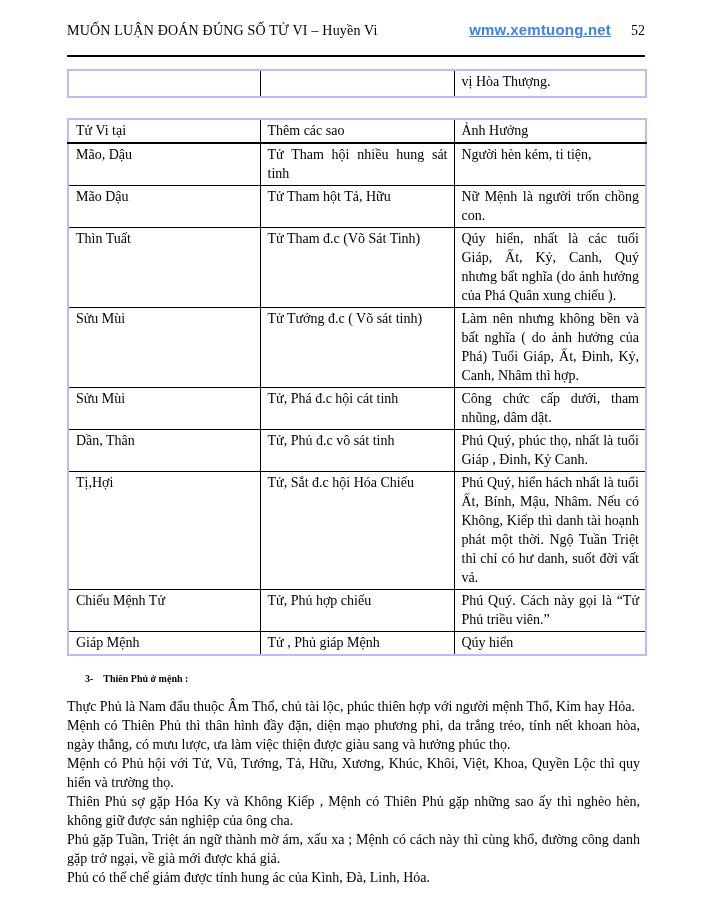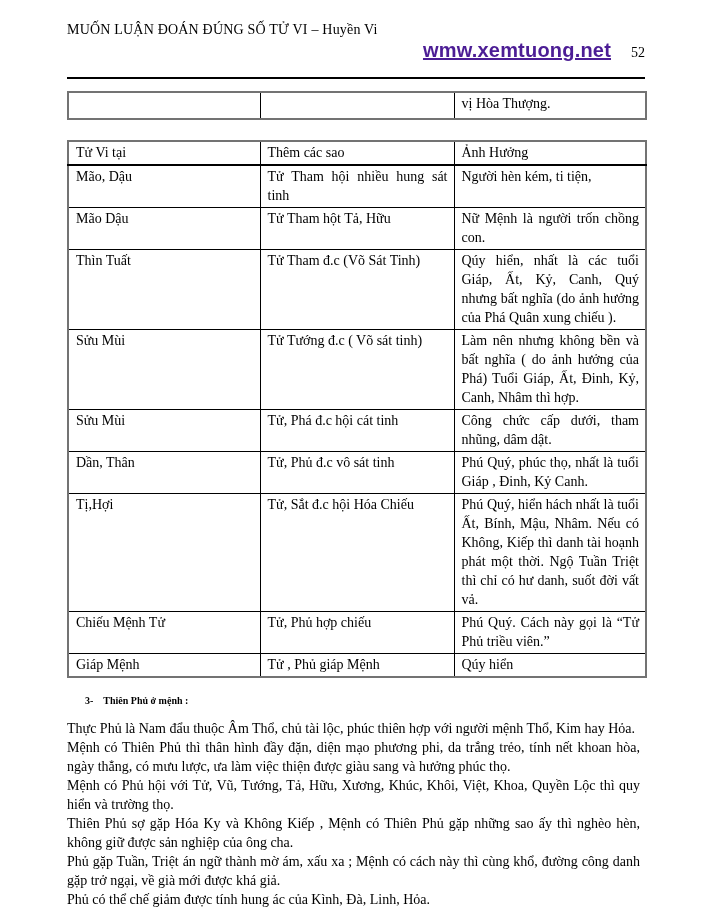--- a/index.html
+++ b/index.html
@@ -8,28 +8,28 @@
     width:705px; height:913px;
     margin:0 auto;
     background:#ffffff;
     color:#000;
     font-family:"Liberation Serif", serif;
     box-sizing:border-box;
     padding:20px 60px 0 67px;
     overflow:hidden;
   }
   
-  .hdr { display:flex; align-items:baseline; font-size:14px; line-height:20px; white-space:nowrap;flex-direction:column; }
+  .hdr { display:flex; align-items:baseline; font-size:14px; line-height:20px; white-space:nowrap; }
   .hdr-title { letter-spacing:0.2px; }
   .hdr-right { margin-left:auto; display:flex; align-items:baseline; gap:20px; }
   .site {
     font-family:"Liberation Sans", sans-serif;
     font-weight:bold;
-    font-size:20px;
-    color:#4c1d95;
+    font-size:15px;
+    color:#3b82f6;
     text-decoration:underline;
     letter-spacing:0.2px;
     cursor:pointer;
   }
   .pagenum { font-size:14px; }
   .rule { border:none; border-top:2px solid #000; width:578px; margin:14px 0 0 0; }
 
   
   table.tbl {
     border-collapse:collapse;
@@ -39,21 +39,21 @@
     line-height:19px;
   }
   table.tbl td, table.tbl th {
     border:1.5px solid #000;
     vertical-align:top;
     padding:1px 6px 2px 7px;
     font-weight:normal;
     text-align:left;
     overflow:hidden;
   }
-  table.tbl { border:2px solid #737373; }
+  table.tbl { border:2px solid #c4b5fd; }
   table.frag { margin-top:12px; }
   table.frag td { height:22px; }
   table.main { margin-top:20px; }
   table.main thead th { border-bottom:2.5px solid #000; }
   table.main td.c2, table.main td.c3 { text-align:justify; }
   col.w1 { width:192px; } col.w2 { width:194px; } col.w3 { width:192px; }
 
   
   .sect-heading {
     margin:13px 0 3px 18px;

